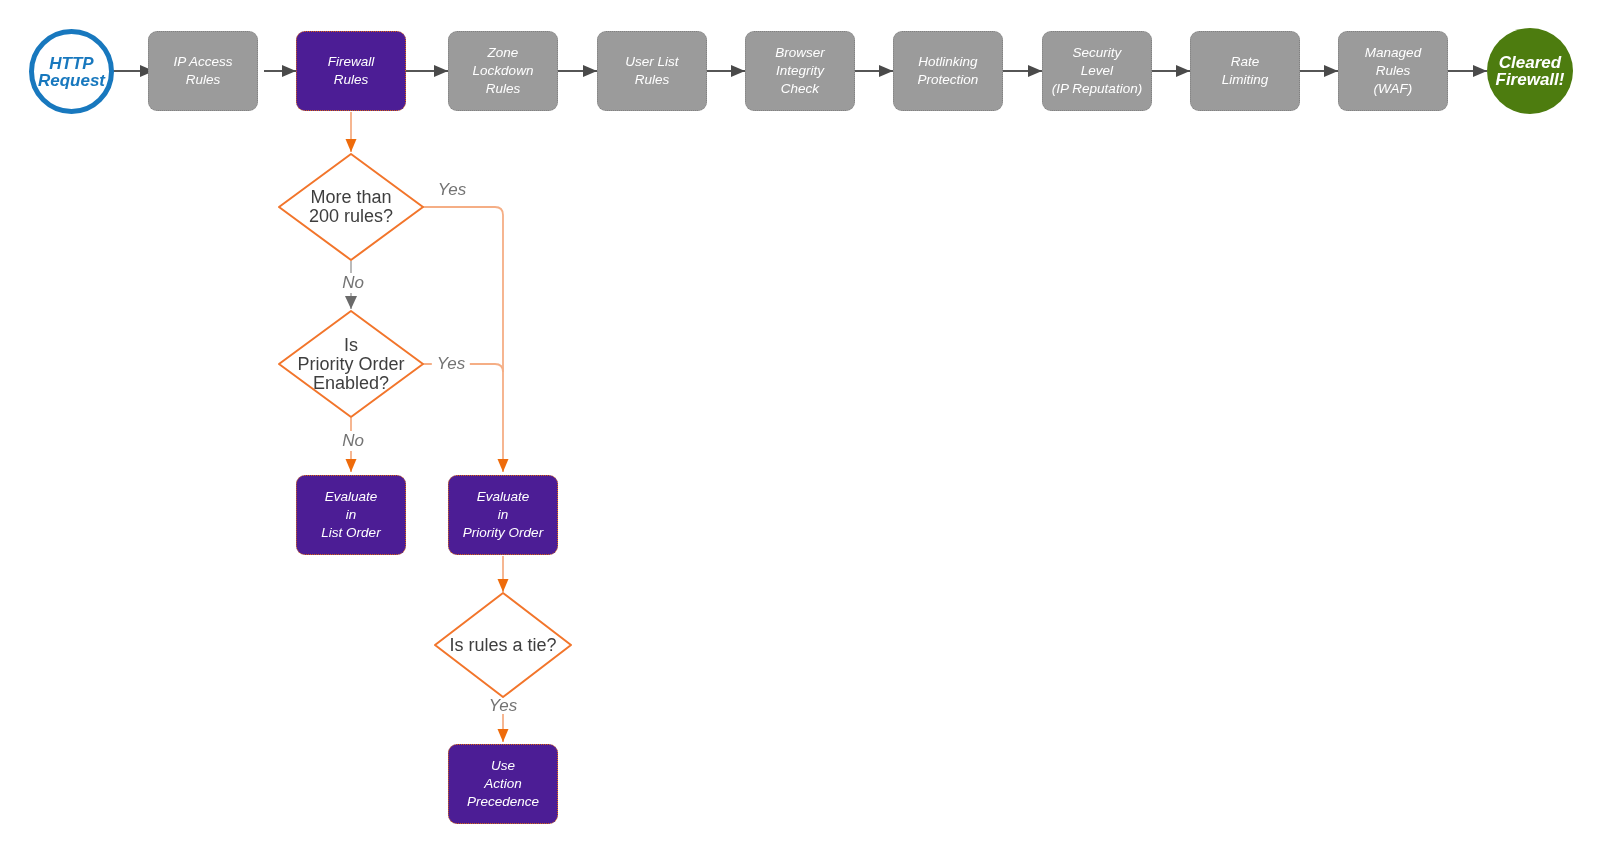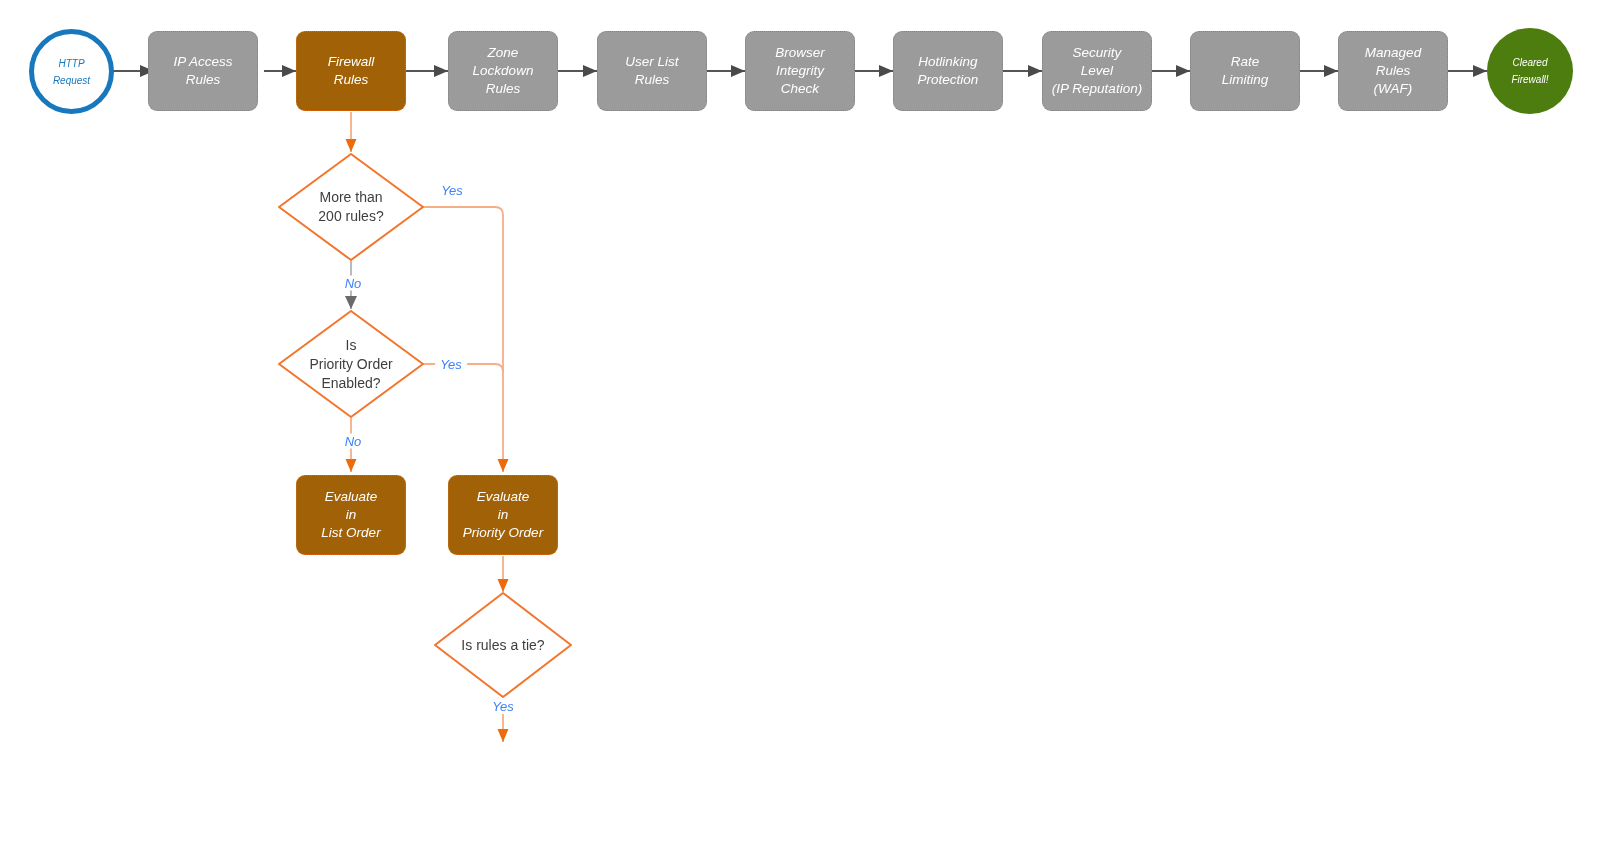--- a/index.html
+++ b/index.html
@@ -8,37 +8,37 @@
     position:relative;width:1600px;height:858px;background:#ffffff;
     font-family:"Liberation Sans",sans-serif;overflow:hidden;
   }
   #connector-layer{position:absolute;left:0;top:0;width:1600px;height:858px;}
   .box{
     position:absolute;width:110px;height:80px;border-radius:9px;
     display:flex;align-items:center;justify-content:center;text-align:center;
     box-sizing:border-box;
   }
   .box.gray{background:#9b9b9b;border:1px dotted #818181;color:#ffffff;}
-  .box.orange{background:#a16207;border:1px dotted #e06a10;color:#ffffff;}
+  .box.orange{background:#4c1d95;border:1px dotted #e06a10;color:#ffffff;}
   .box .lbl{font-style:italic;font-size:13.5px;line-height:18px;white-space:pre-line;}
   .circle{
     position:absolute;border-radius:50%;
     display:flex;align-items:center;justify-content:center;text-align:center;
     box-sizing:border-box;
   }
   .circle.start{left:29px;top:29px;width:85px;height:85px;background:#ffffff;border:5px solid #1878be;color:#1878be;}
   .circle.end{left:1487px;top:28px;width:86px;height:86px;background:#4d7c0f;color:#ffffff;}
-  .circle .lbl{font-weight:normal;font-style:italic;font-size:10px;line-height:17px;white-space:pre-line;text-align:center;}
+  .circle .lbl{font-weight:bold;font-style:italic;font-size:17px;line-height:17px;white-space:pre-line;text-align:center;}
   .dlabel{
     position:absolute;transform:translate(-50%,-50%);text-align:center;
-    color:#3e3e3e;font-size:14px;line-height:19px;white-space:pre-line;
+    color:#3e3e3e;font-size:18px;line-height:19px;white-space:pre-line;
   }
   .elabel{
     position:absolute;transform:translate(-50%,-50%);
-    font-style:italic;font-size:13px;color:#3b82f6;text-align:center;
+    font-style:italic;font-size:17px;color:#737373;text-align:center;
   }
   .elabel.online{background:#ffffff;padding:0 5px;}
 </style>
 </head>
 <body>
 
 <div id="canvas">
 
   <svg id="connector-layer" viewBox="0 0 1600 858" xmlns="http://www.w3.org/2000/svg">
     <defs>
@@ -149,14 +149,19 @@
   <div class="box orange" style="left:296px;top:475px">
     <span class="lbl">Evaluate
 in
 List Order</span>
   </div>
   <div class="box orange" style="left:448px;top:475px">
     <span class="lbl">Evaluate
 in
 Priority Order</span>
   </div>
+  <div class="box orange" style="left:448px;top:744px">
+    <span class="lbl">Use
+Action
+Precedence</span>
+  </div>
 
 </div>
 
 </body></html>

